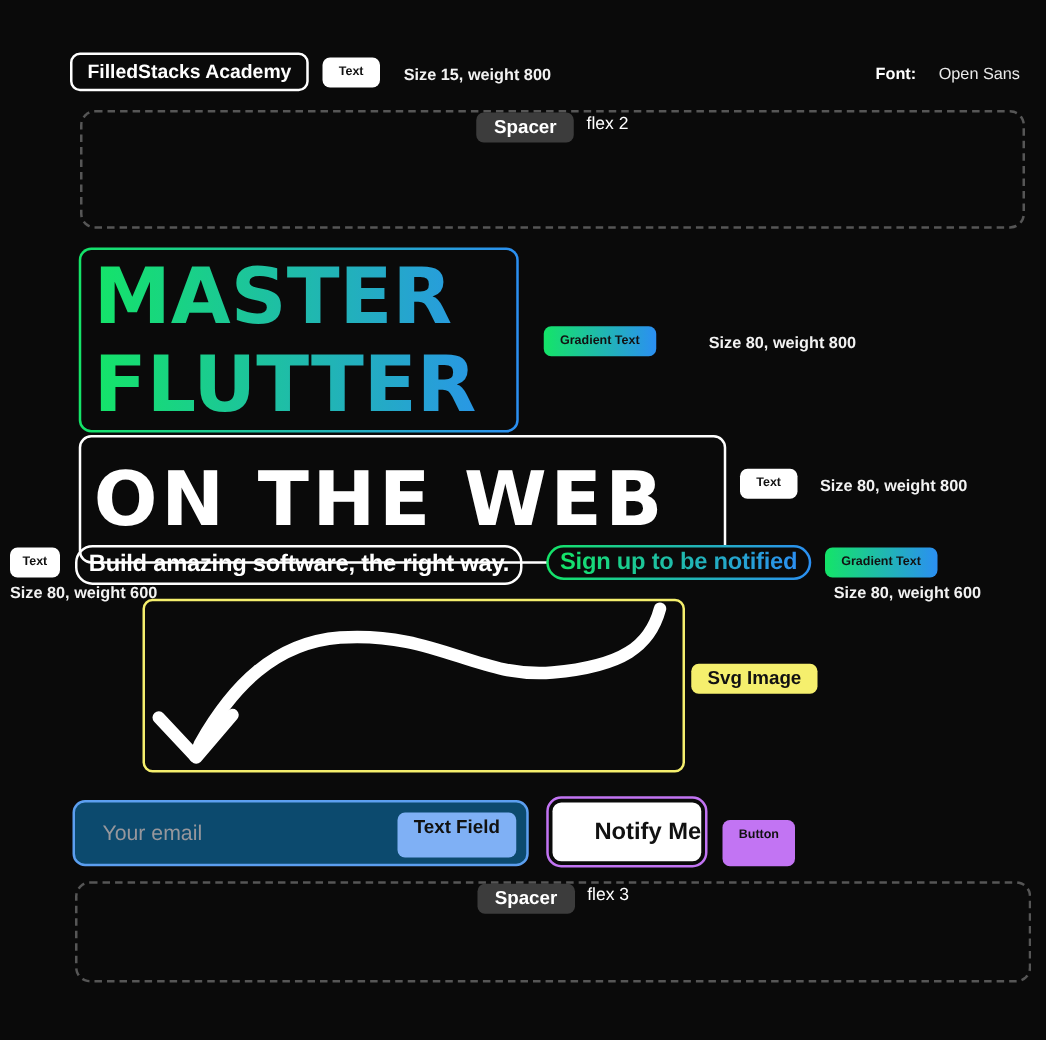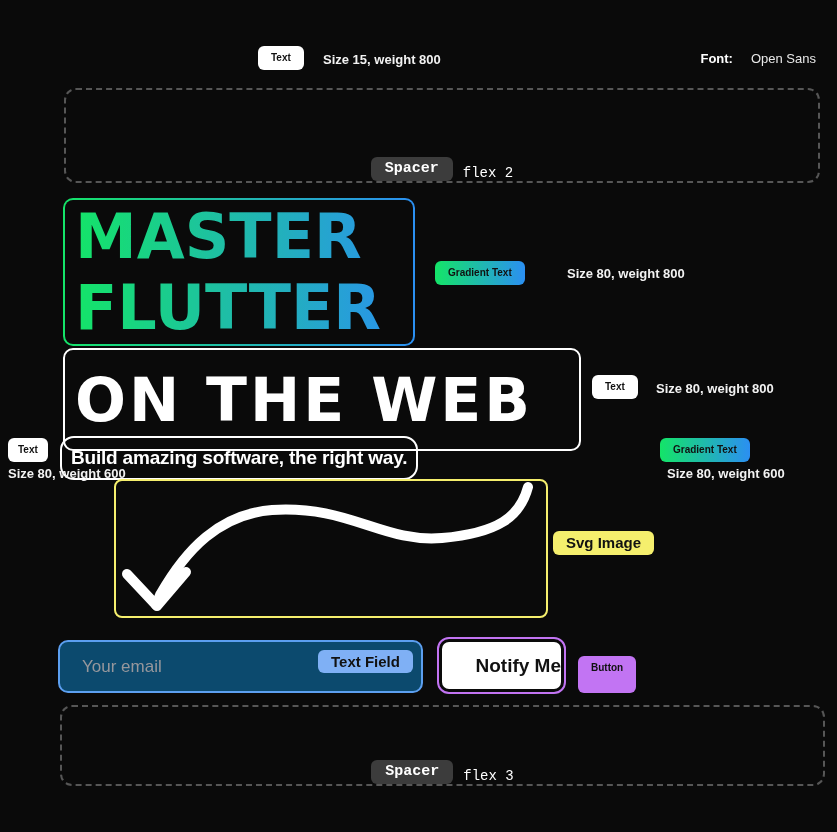--- a/index.html
+++ b/index.html
@@ -26,41 +26,41 @@
 
   .note{color:#f2f2f2;font-size:13px;font-weight:600;white-space:nowrap;}
 
   
   .brand-box{left:56px;top:42px;height:31px;border:2px solid #fff;border-radius:8px;
              padding:0 12px;line-height:27px;color:#fff;font-size:15.5px;font-weight:800;white-space:nowrap;}
   .font-note{right:21px;top:51px;font-size:13px;color:#e9e9e9;}
   .font-note b{color:#fff;font-weight:700;margin-right:18px;}
 
   
-  .spacer-box{border:2px dashed #565656;border-radius:12px;display:flex;align-items:flex-end;justify-content:center;gap:10px;font-family:Liberation Mono, monospace;}
+  .spacer-box{border:2px dashed #565656;border-radius:12px;display:flex;align-items:flex-start;justify-content:center;gap:10px;}
   .spacer-note{color:#fff;font-size:14px;font-weight:400;}
 
   
   .gwrap{background:linear-gradient(90deg,var(--green),var(--blue));padding:2px;}
   .gwrap>.inner{background:var(--bg);width:100%;height:100%;}
 
   .grad-text{background-image:linear-gradient(90deg,var(--green),var(--blue));
              -webkit-background-clip:text;background-clip:text;color:transparent;}
 
   
   .mf-wrap{left:63px;top:198px;width:352px;height:148px;border-radius:10px;}
   .mf-wrap>.inner{border-radius:8px;display:flex;flex-direction:column;justify-content:center;padding-left:10px;}
   .mf-line{font-family:"DejaVu Sans",sans-serif;font-weight:800;font-size:62px;line-height:71px;letter-spacing:0;display:block;}
 
   .otw-box{left:63px;top:348px;width:518px;height:103px;border:2px solid #fff;border-radius:10px;
            display:flex;align-items:center;padding-left:10px;}
   .otw-text{font-family:"DejaVu Sans",sans-serif;font-weight:800;font-size:60px;letter-spacing:3px;color:#fff;white-space:nowrap;}
 
   
-  .tag-box{height:44px;border:2px solid #fff;border-radius:14px;display:flex;align-items:center;
+  .tag-box{height:32px;border:2px solid #fff;border-radius:14px;display:flex;align-items:center;
            padding:0 9px;color:#fff;font-size:19px;font-weight:600;white-space:nowrap;letter-spacing:-0.2px;}
   .signup-wrap{left:437px;top:436px;height:28px;border-radius:14px;}
   .signup-wrap>.inner{border-radius:12px;display:flex;align-items:center;padding:0 9px;}
   .signup-text{font-size:19px;font-weight:600;white-space:nowrap;letter-spacing:-0.2px;}
 
   
   .svg-box{left:114px;top:479px;width:434px;height:139px;border:2px solid var(--yellow);border-radius:8px;}
   .svg-box svg{width:100%;height:100%;display:block;}
 
   
@@ -73,20 +73,21 @@
   .notify-outer{left:437px;top:637px;width:129px;height:57px;border:2px solid var(--purple);
                 border-radius:12px;padding:3px;}
   .notify-btn{width:100%;height:100%;background:#fff;border:none;border-radius:7px;cursor:pointer;
               font-family:"Liberation Sans",sans-serif;font-size:19px;font-weight:800;color:#111;text-align:right;}
 </style>
 </head>
 <body>
 
 <div class="canvas">
 
+  <div class="abs brand-box">FilledStacks Academy</div>
   <span class="abs pill pill-white" style="left:258px;top:46px;">Text</span>
   <span class="abs note" style="left:323px;top:52px;">Size 15, weight 800</span>
   <div class="abs font-note">
     <b>Font:</b><span>Open Sans</span>
   </div>
 
   <div class="abs spacer-box" style="left:64px;top:88px;width:756px;height:95px;">
     <span class="pill pill-dark">Spacer</span>
     <span class="spacer-note">flex 2</span>
   </div>
@@ -103,36 +104,41 @@
   <div class="abs otw-box">
     <span class="otw-text">ON THE WEB</span>
   </div>
   <span class="abs pill pill-white" style="left:592px;top:375px;">Text</span>
   <span class="abs note" style="left:656px;top:381px;">Size 80, weight 800</span>
 
   <span class="abs pill pill-white" style="left:8px;top:438px;padding:0 10px;">Text</span>
   <div class="abs tag-box" style="left:60px;top:436px;">
     <span>Build amazing software, the right way.</span>
   </div>
+  <div class="abs gwrap signup-wrap">
+    <div class="inner">
+      <span class="signup-text grad-text">Sign up to be notified</span>
+    </div>
+  </div>
   <span class="abs pill pill-grad" style="left:660px;top:438px;">Gradient Text</span>
   <span class="abs note" style="left:8px;top:466px;">Size 80, weight 600</span>
   <span class="abs note" style="left:667px;top:466px;">Size 80, weight 600</span>
 
   <div class="abs svg-box">
     <svg viewBox="0 0 430 135" fill="none" stroke="#fff" stroke-width="10" stroke-linecap="round" stroke-linejoin="round">
       <path d="M 412 6 C 404 36 382 52 326 57 C 266 62 234 24 156 29 C 104 33 70 68 44 114 L 40 124"></path>
       <path d="M 11 93 L 41 125 L 70 91"></path>
     </svg>
   </div>
   <span class="abs pill pill-yellow" style="left:553px;top:531px;">Svg Image</span>
 
   <div class="abs email-field">
     <input type="text" placeholder="Your email" style="">
   </div>
-  <span class="abs pill pill-blue" style="left:318px;top:650px;height:23px;line-height:23px;">Text Field</span>
+  <span class="abs pill pill-blue" style="left:318px;top:650px;height:36px;line-height:23px;">Text Field</span>
   <div class="abs notify-outer">
     <button class="notify-btn">Notify Me</button>
   </div>
   <span class="abs pill pill-purple" style="left:578px;top:656px;height:37px;line-height:23px;">Button</span>
 
   <div class="abs spacer-box" style="left:60px;top:705px;width:765px;height:81px;">
     <span class="pill pill-dark">Spacer</span>
     <span class="spacer-note">flex 3</span>
   </div>
 

